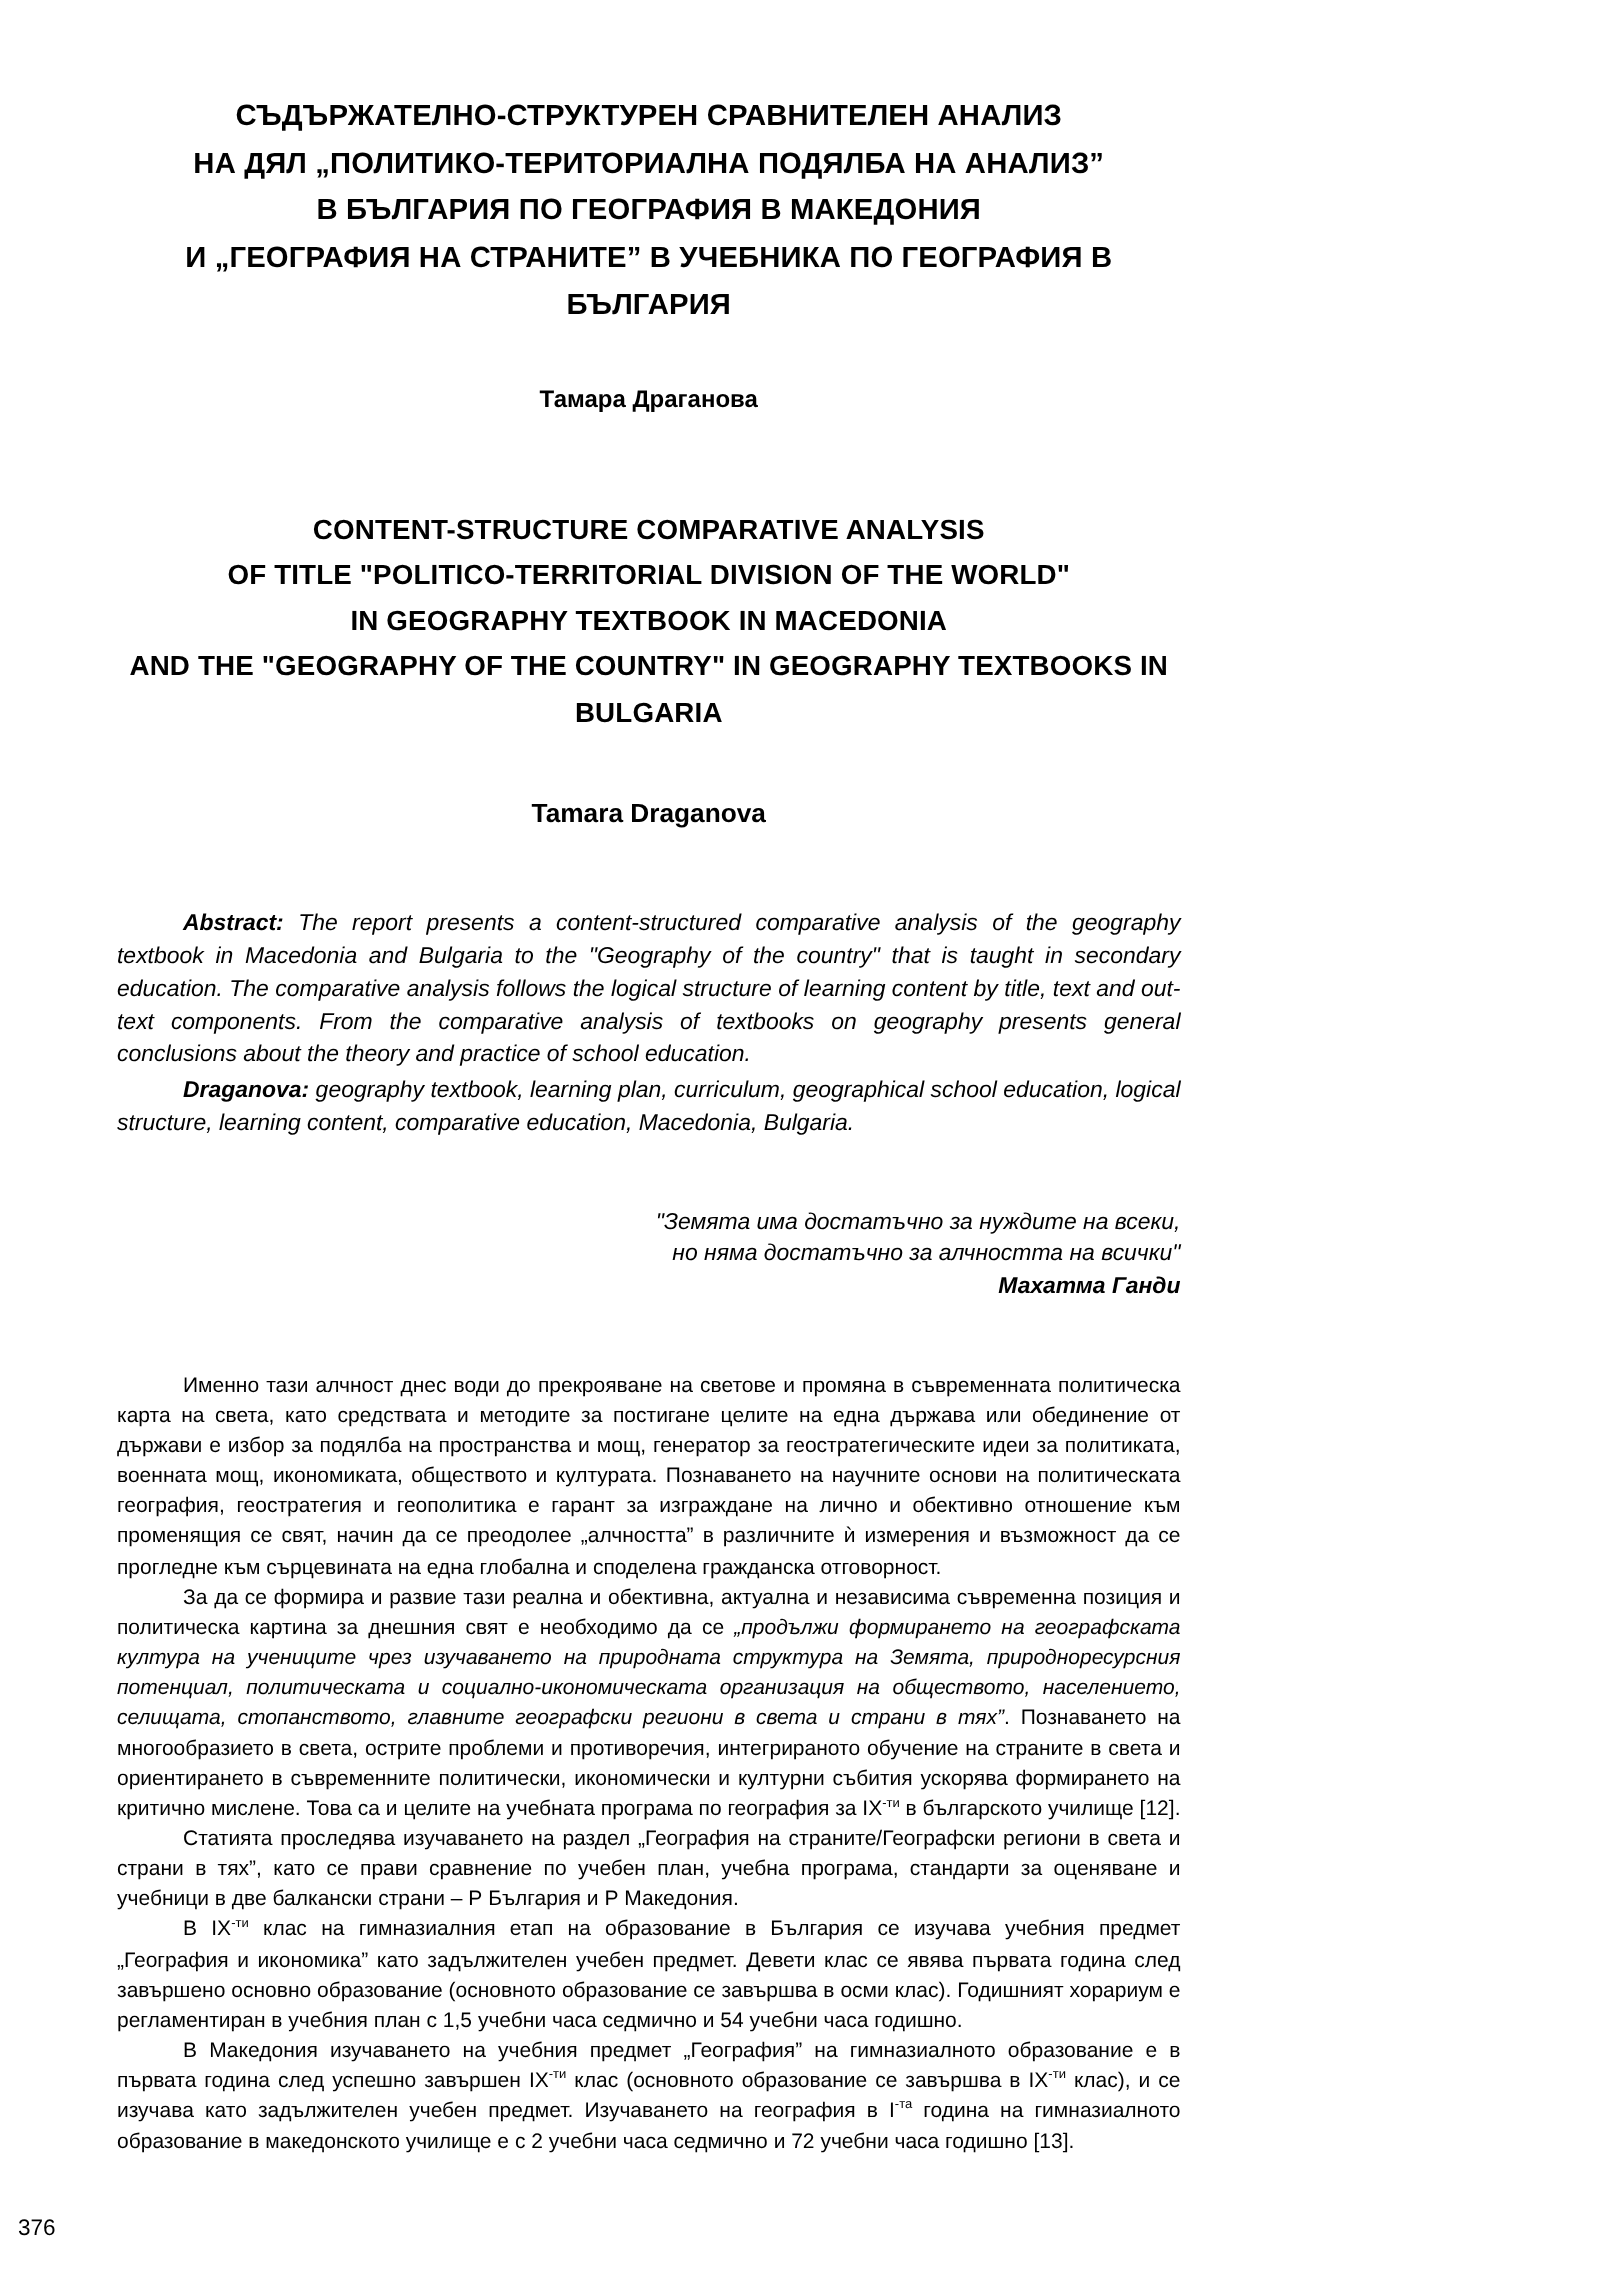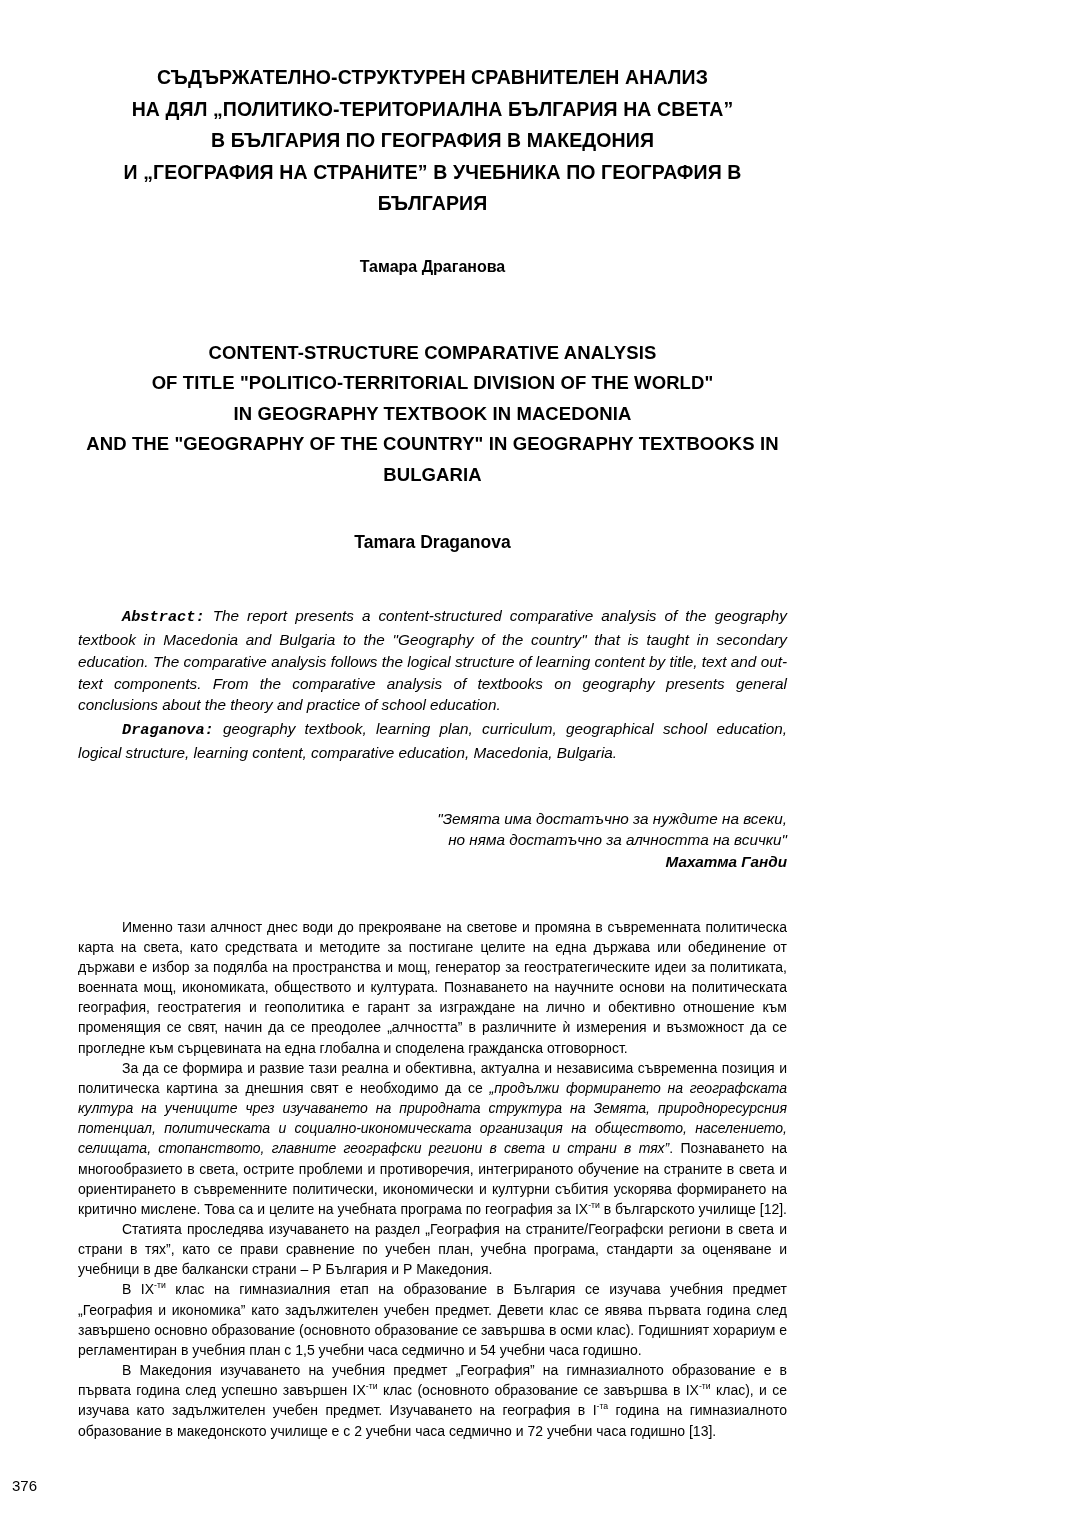--- a/index.html
+++ b/index.html
@@ -59,21 +59,20 @@
   .abstract-block p {
     margin: 0;
     text-indent: 44px;
   }
   .abstract-block p + p {
     margin-top: 2px;
   }
   .abstract-block b {
     font-weight: bold;
     font-style: italic;
-    font-family: Liberation Mono, monospace;
   }
   .epigraph {
     margin-top: 44px;
     text-align: right;
     font-style: italic;
     font-size: 15.3px;
     line-height: 1.42;
   }
   .epigraph .sign {
     font-weight: bold;
@@ -107,21 +106,21 @@
     padding-left: 12px;
   }
 </style>
 </head>
 <body>
 
 <div class="page">
 
   <div class="title-bg">
     <div>СЪДЪРЖАТЕЛНО-СТРУКТУРЕН СРАВНИТЕЛЕН АНАЛИЗ</div>
-    <div>НА ДЯЛ „ПОЛИТИКО-ТЕРИТОРИАЛНА БЪЛГАРИЯ НА СВЕТА”</div>
+    <div>НА ДЯЛ „ПОЛИТИКО-ТЕРИТОРИАЛНА ПОДЯЛБА НА АНАЛИЗ”</div>
     <div>В БЪЛГАРИЯ ПО ГЕОГРАФИЯ В МАКЕДОНИЯ</div>
     <div>И „ГЕОГРАФИЯ НА СТРАНИТЕ” В УЧЕБНИКА ПО ГЕОГРАФИЯ В БЪЛГАРИЯ</div>
   </div>
 
   <div class="author-bg">Тамара Драганова</div>
 
   <div class="title-en">
     <div>CONTENT-STRUCTURE COMPARATIVE ANALYSIS</div>
     <div>OF TITLE "POLITICO-TERRITORIAL DIVISION OF THE WORLD"</div>
     <div>IN GEOGRAPHY TEXTBOOK IN MACEDONIA</div>

